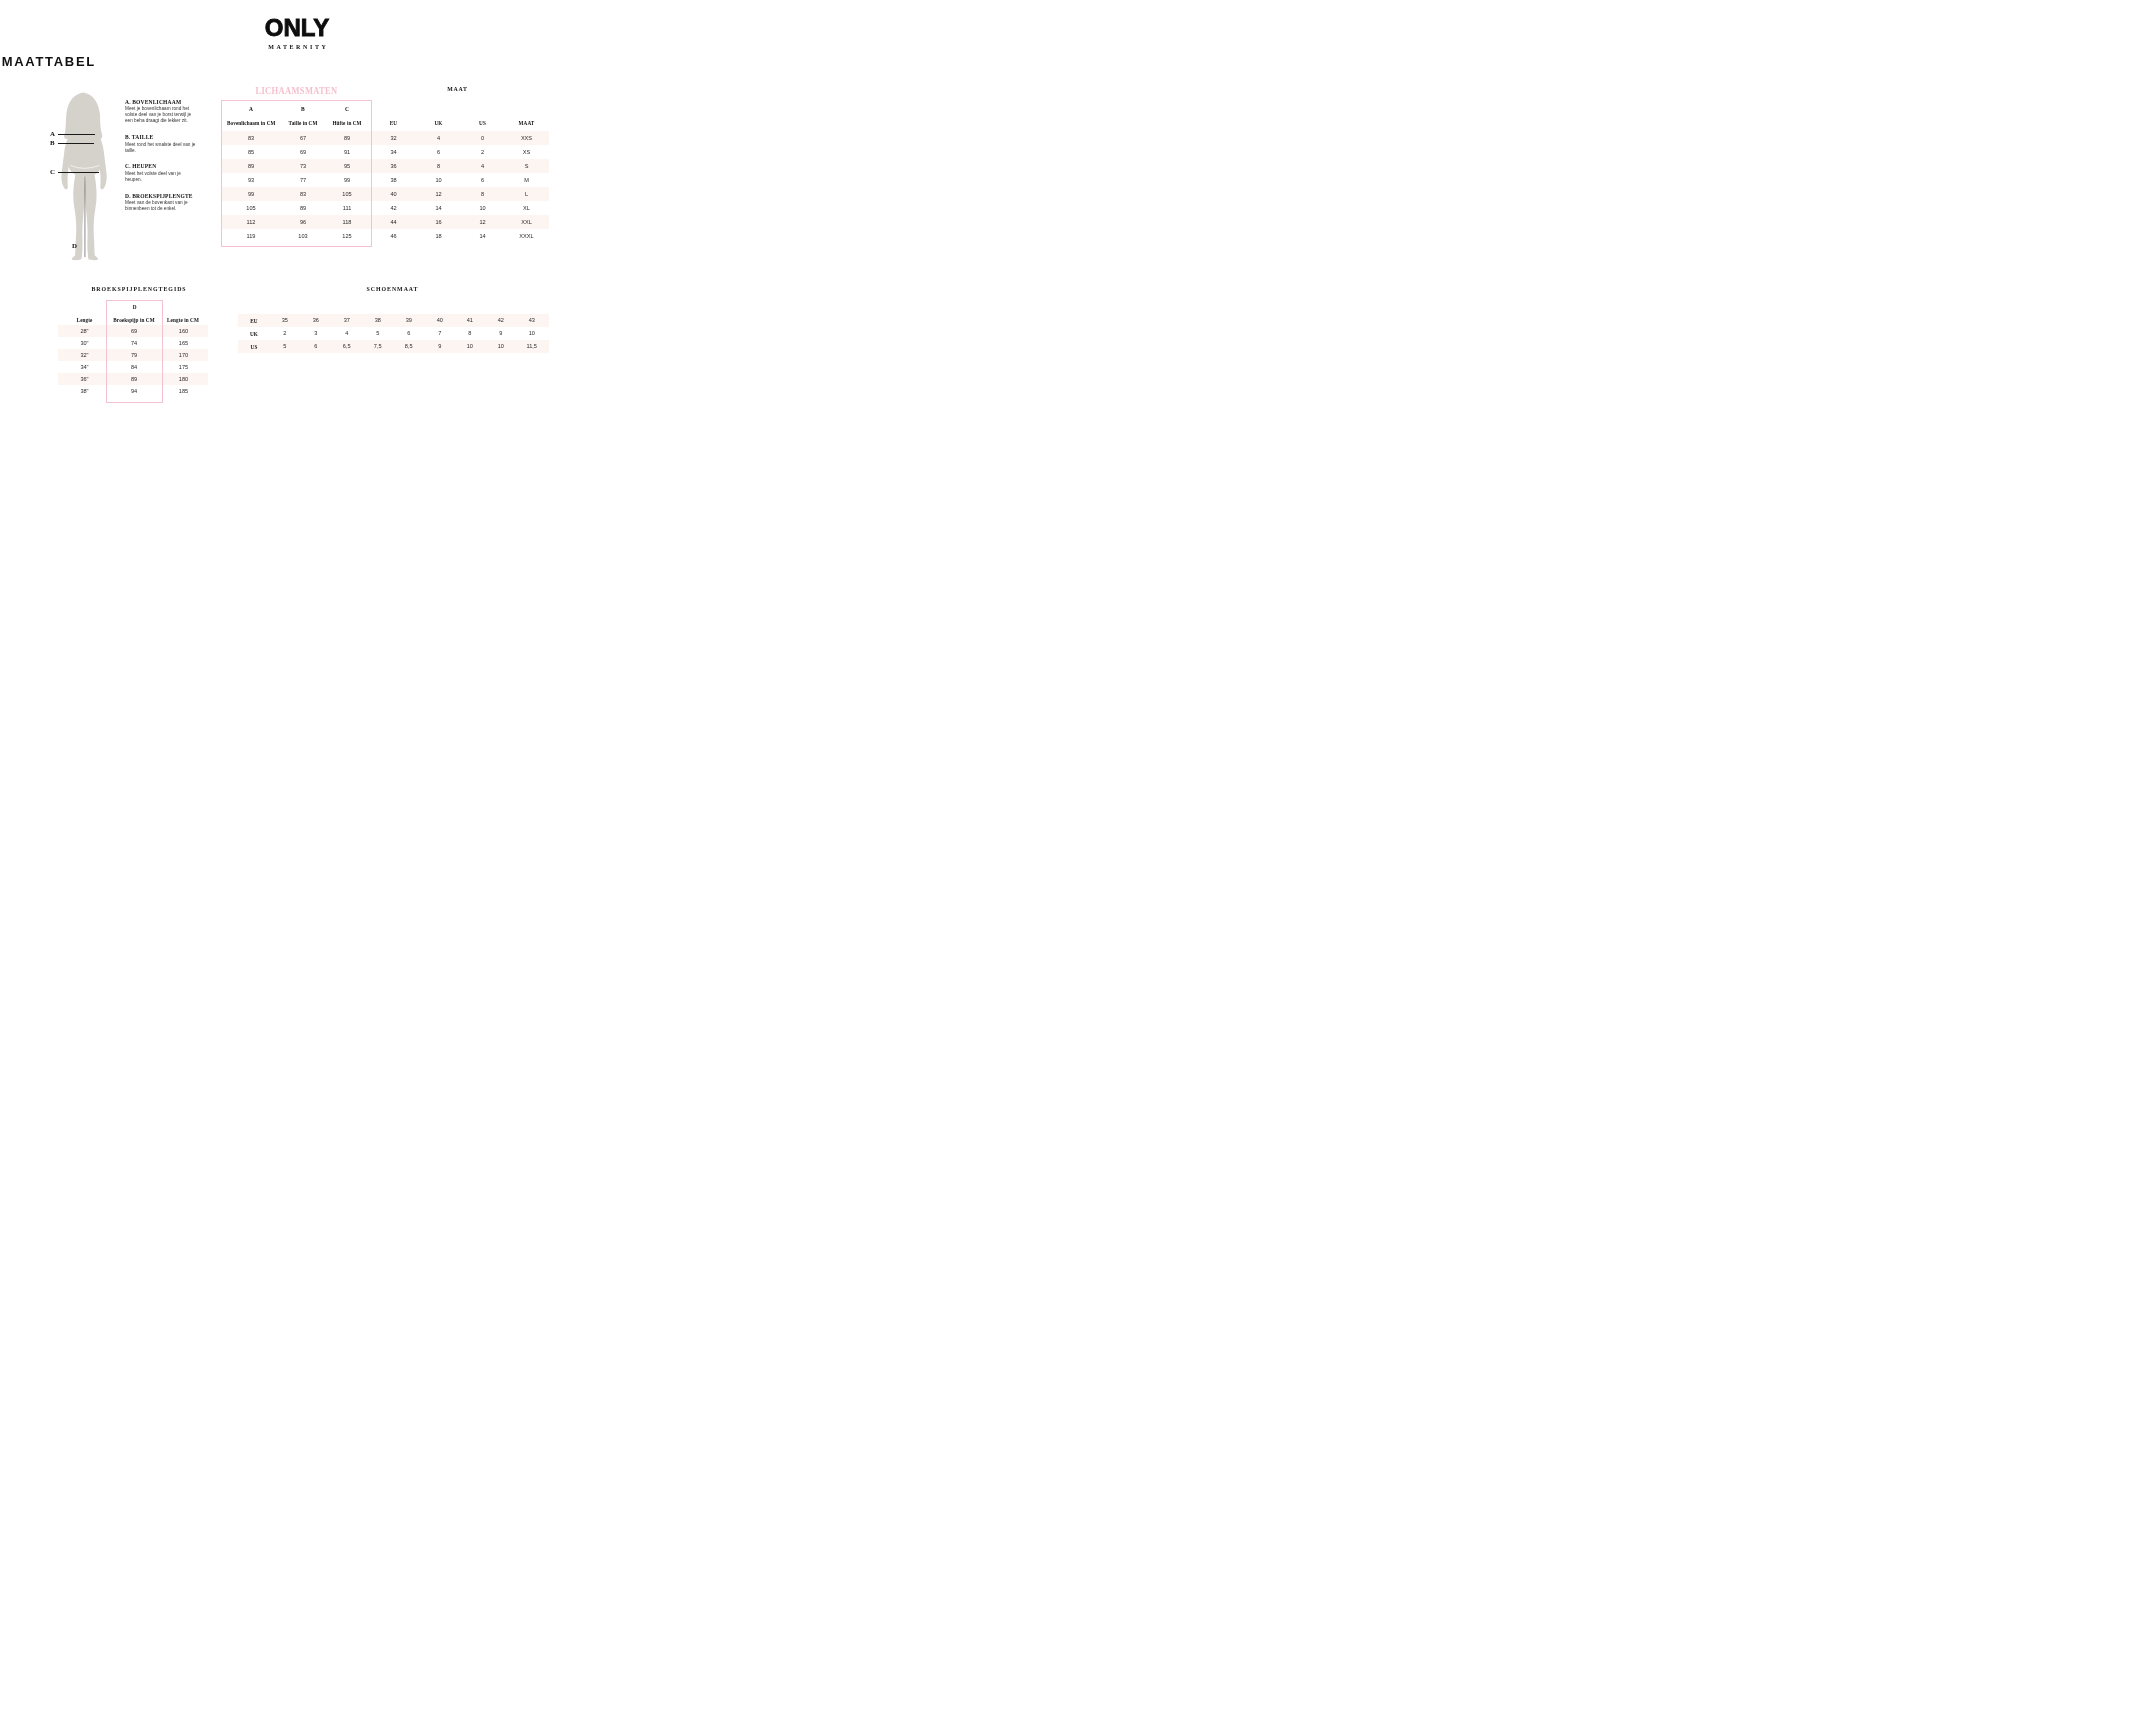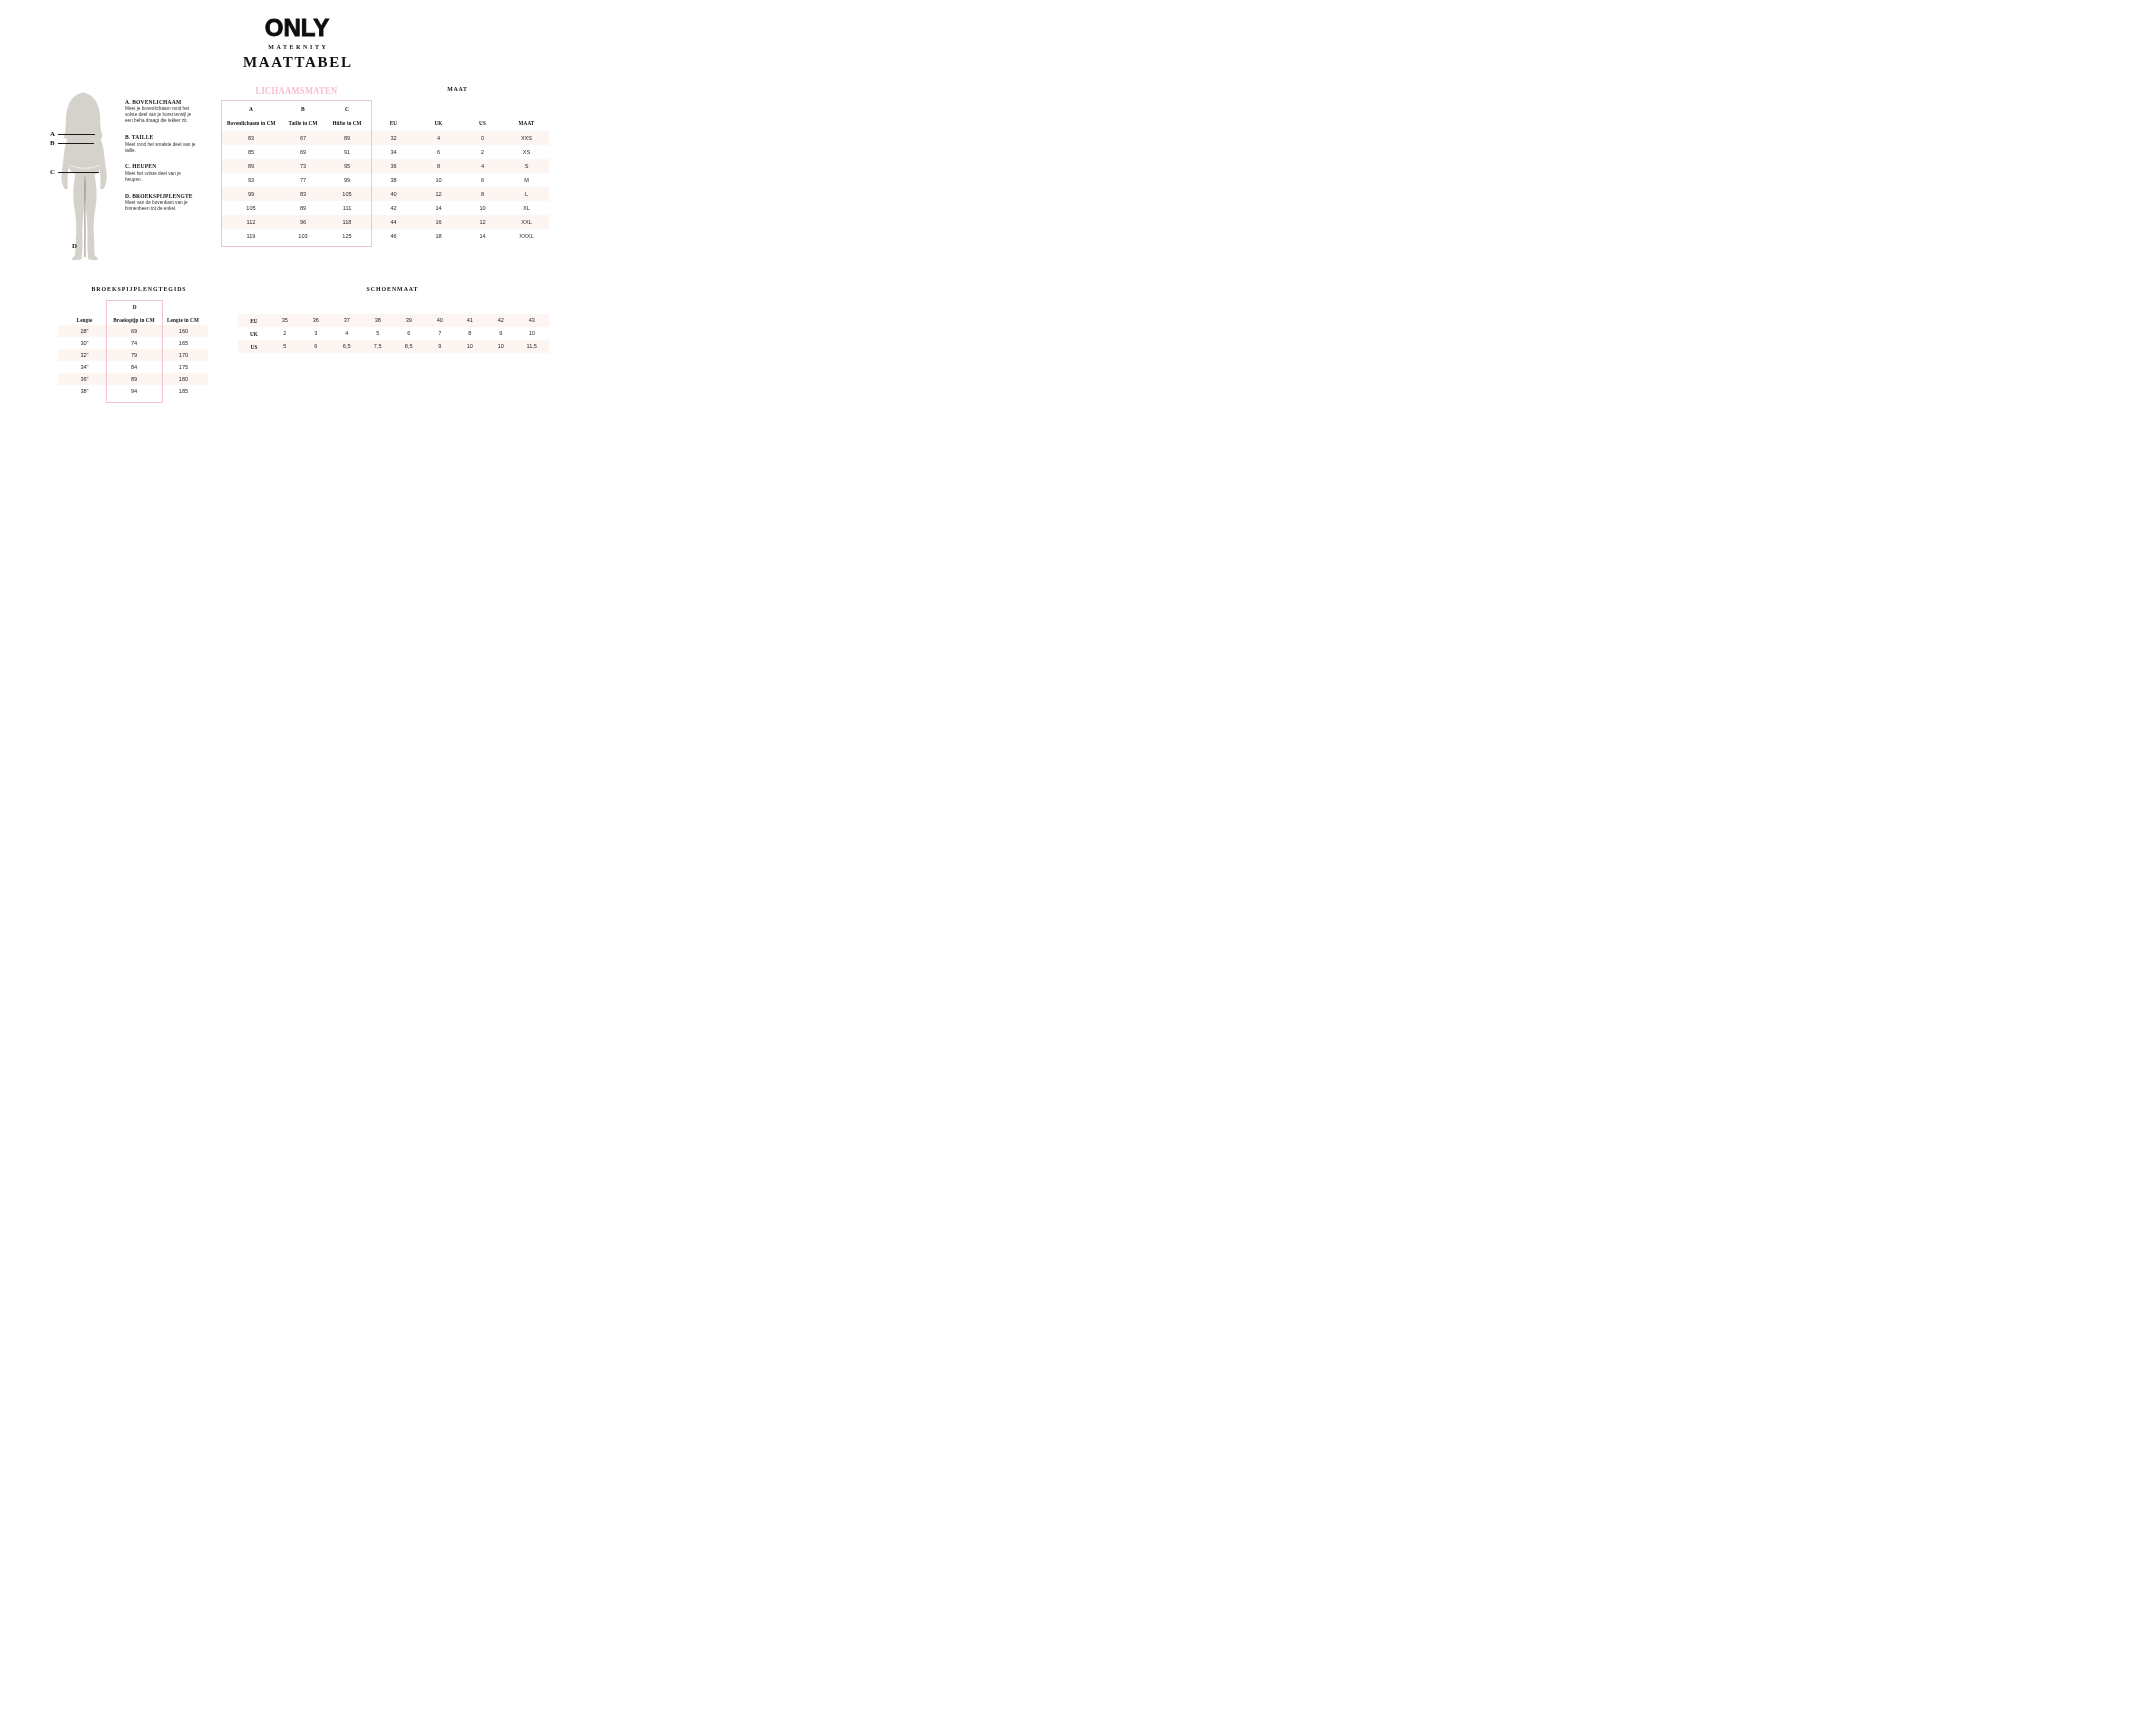--- a/index.html
+++ b/index.html
@@ -6,22 +6,22 @@
   #canvas{position:relative;width:594px;height:430px;background:#fff;overflow:hidden;
           font-family:"Liberation Sans",sans-serif;color:#1c1c1c;}
 
   
   .logo{position:absolute;left:0;right:0;top:15.5px;text-align:center;
         font-family:"Liberation Sans",sans-serif;font-weight:bold;font-size:24px;line-height:24px;
         letter-spacing:0px;color:#0d0d0d;-webkit-text-stroke:0.9px #0d0d0d;}
   .subtitle{position:absolute;left:0;right:0;top:44px;text-align:center;
         font-family:"Liberation Serif",serif;font-weight:bold;font-size:6px;
         letter-spacing:2.6px;text-indent:2.6px;color:#111;}
-  .pagetitle{position:absolute;left:0;right:0;top:54px;text-align:center;
-        font-family:Liberation Serif, serif;font-weight:bold;font-size:15px;
+  .pagetitle{position:absolute;left:0;right:0;top:54px;
+        font-family:Liberation Sans, sans-serif;font-weight:bold;font-size:13px;
         letter-spacing:1.7px;text-indent:1.7px;color:#111;}
 
   
   .fig{position:absolute;left:46px;top:89px;width:80px;height:172px;}
   .fl{position:absolute;font-family:"Liberation Serif",serif;font-weight:bold;font-size:6.9px;color:#111;}
   .flA{left:50px;top:130px}.flB{left:50px;top:139px}.flC{left:50px;top:168px}.flD{left:72px;top:242px}
   .ml{position:absolute;height:0.6px;background:#1a1a1a;}
   .mlA{left:58px;top:134px;width:37px}.mlB{left:58px;top:143px;width:36px}.mlC{left:58px;top:172px;width:41px}
 
   

